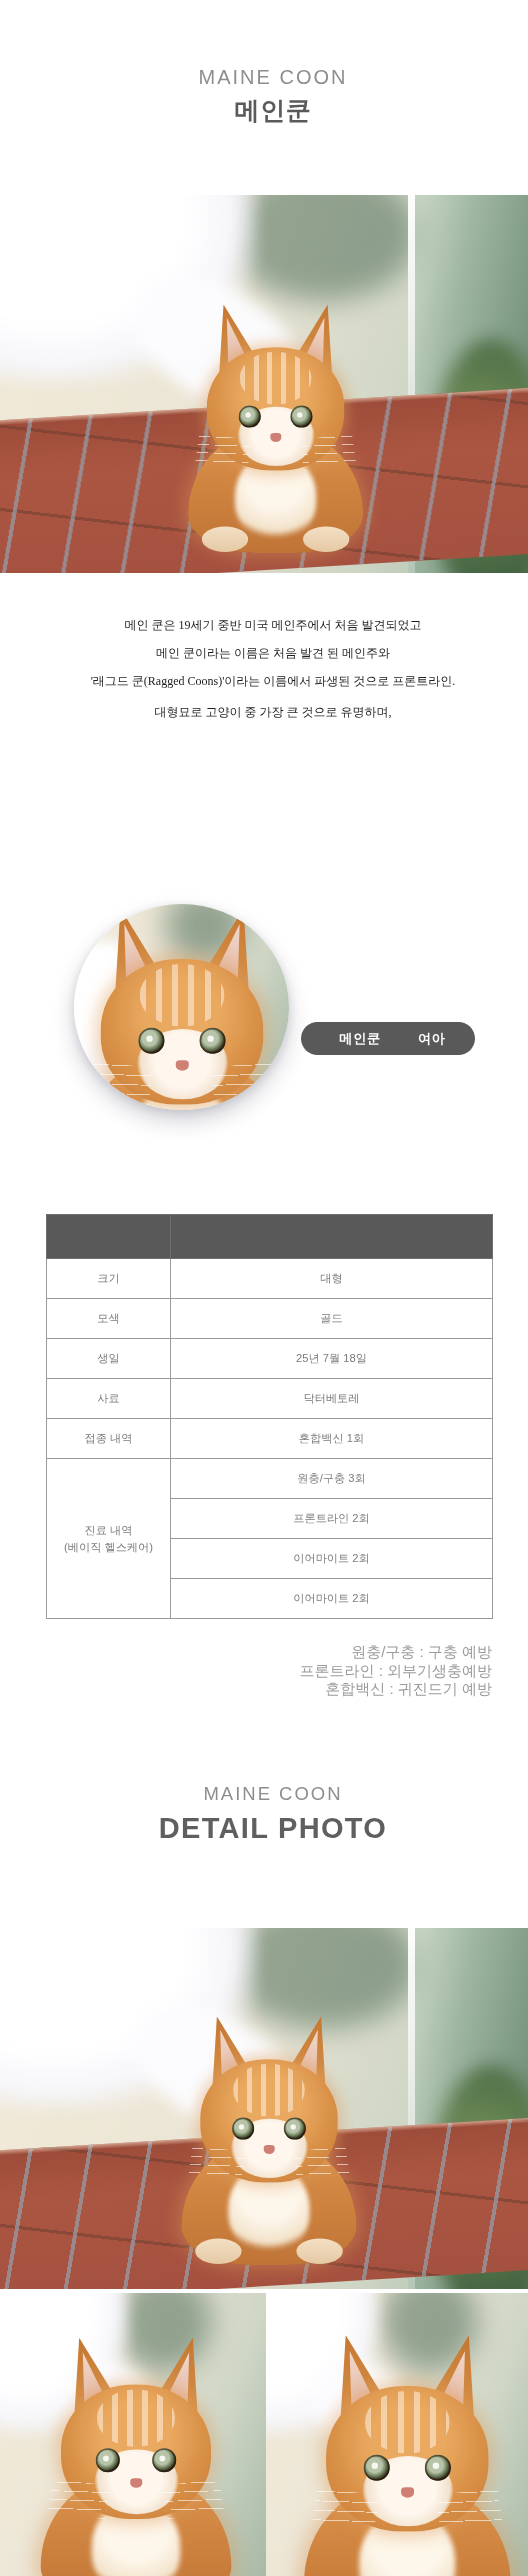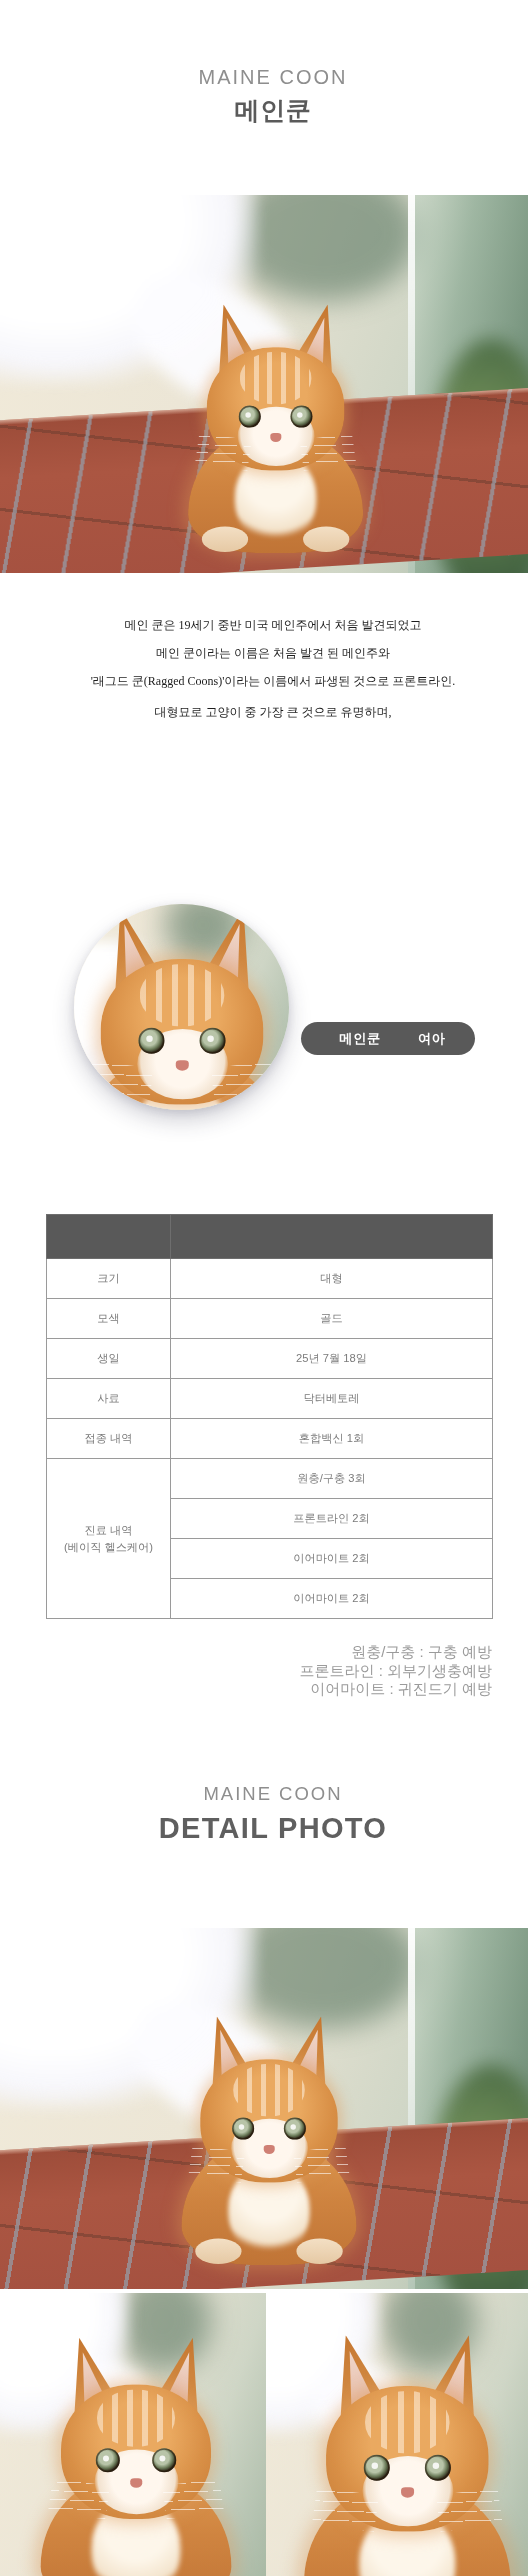--- a/index.html
+++ b/index.html
@@ -249,21 +249,21 @@
     </tr>
     <tr>
       <td>이어마이트 2회</td>
     </tr>
   </tbody>
 </table>
 
 <div class="abs footnotes">
   <div>원충/구충 : 구충 예방</div>
   <div>프론트라인 : 외부기생충예방</div>
-  <div>이어마이트 : 귀진드기 예방</div>
+  <div>혼합백신 : 귀진드기 예방</div>
 </div>
 
 <div class="abs detail-title">
   <div class="en">MAINE COON</div>
   <div class="main">DETAIL PHOTO</div>
 </div>
 
 <div class="abs photo photo--detail">
   <div class="ph-blob"></div>
   <div class="ph-glass"></div>

